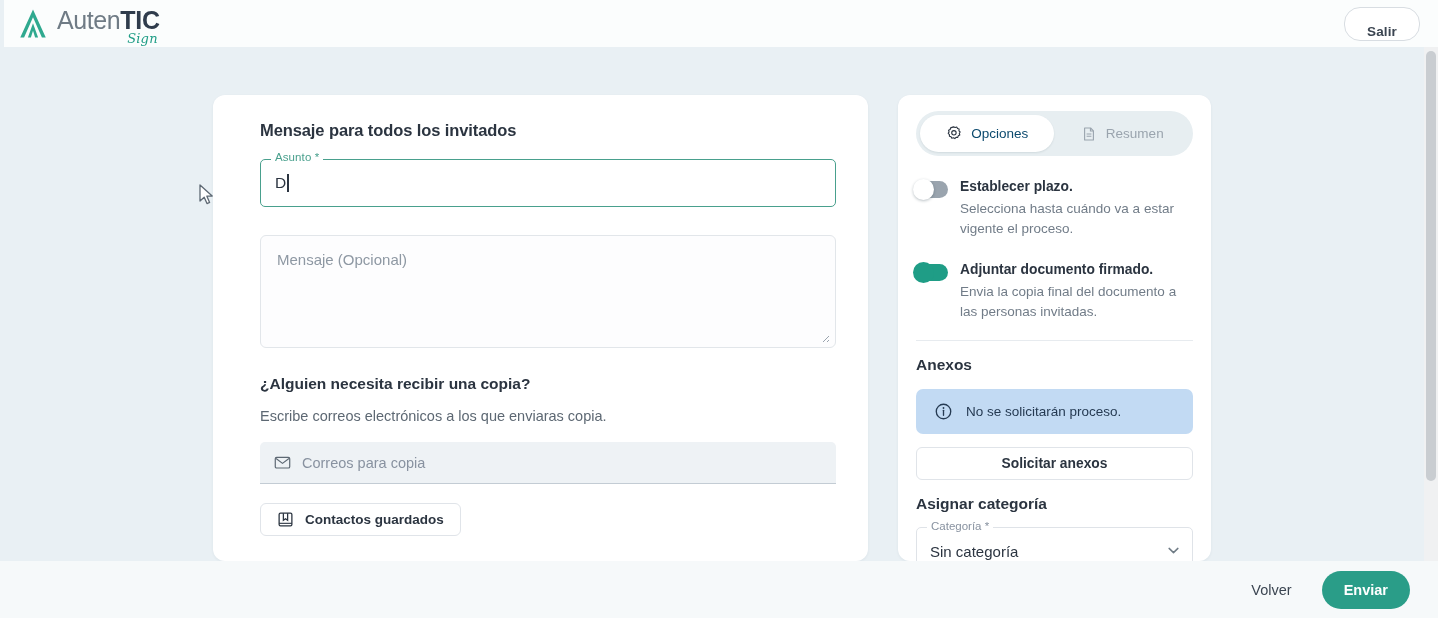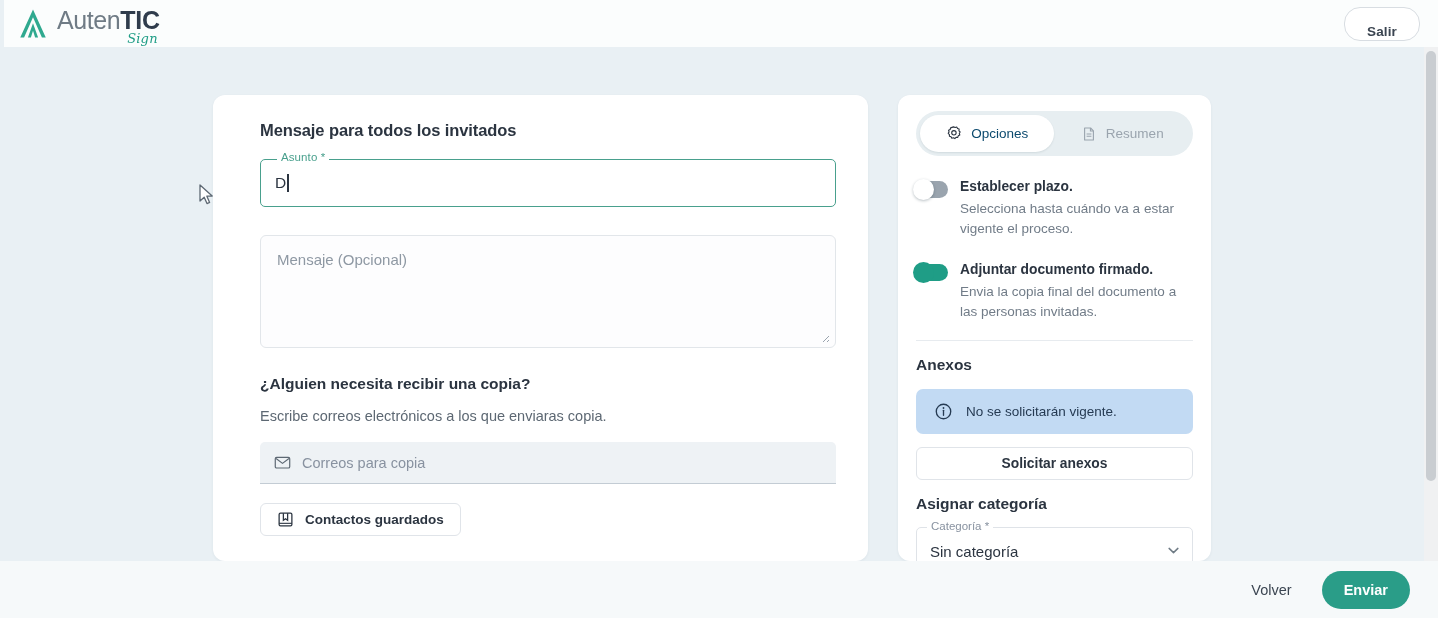--- a/index.html
+++ b/index.html
@@ -142,21 +142,21 @@
     border: 1.6px solid #49a08d;
     border-radius: 5px;
     padding: 0 13px;
     display: flex;
     align-items: center;
     background: #ffffff;
   }
   .field-outlined .legend {
     position: absolute;
     top: -8px;
-    left: 16px;
+    left: 10px;
     background: #ffffff;
     padding: 0 4px;
     font-size: 11.5px;
     color: #49a08d;
     letter-spacing: 0.1px;
     line-height: 1;
   }
   .field-outlined .value {
     font-size: 15.5px;
     color: #2b3440;
@@ -551,21 +551,21 @@
         <div class="divider"></div>
 
         <div class="panel-heading">Anexos</div>
 
         <div class="alert-info">
           <svg width="19" height="19" viewBox="0 0 20 20">
             <circle cx="10" cy="10" r="7.6" fill="none" stroke="#253a52" stroke-width="1.4"></circle>
             <circle cx="10" cy="6.3" r="0.95" fill="#253a52"></circle>
             <path d="M10 8.8 V14" stroke="#253a52" stroke-width="1.4" stroke-linecap="round"></path>
           </svg>
-          <span class="txt">No se solicitarán vigente.</span>
+          <span class="txt">No se solicitarán proceso.</span>
         </div>
 
         <button class="outline-btn">Solicitar anexos</button>
 
         <div class="panel-heading">Asignar categoría</div>
 
         <div class="select-outlined">
           <span class="legend">Categoría *</span>
           <span class="value">Sin categoría</span>
           <svg class="chevron" width="11" height="7" viewBox="0 0 12 8">

